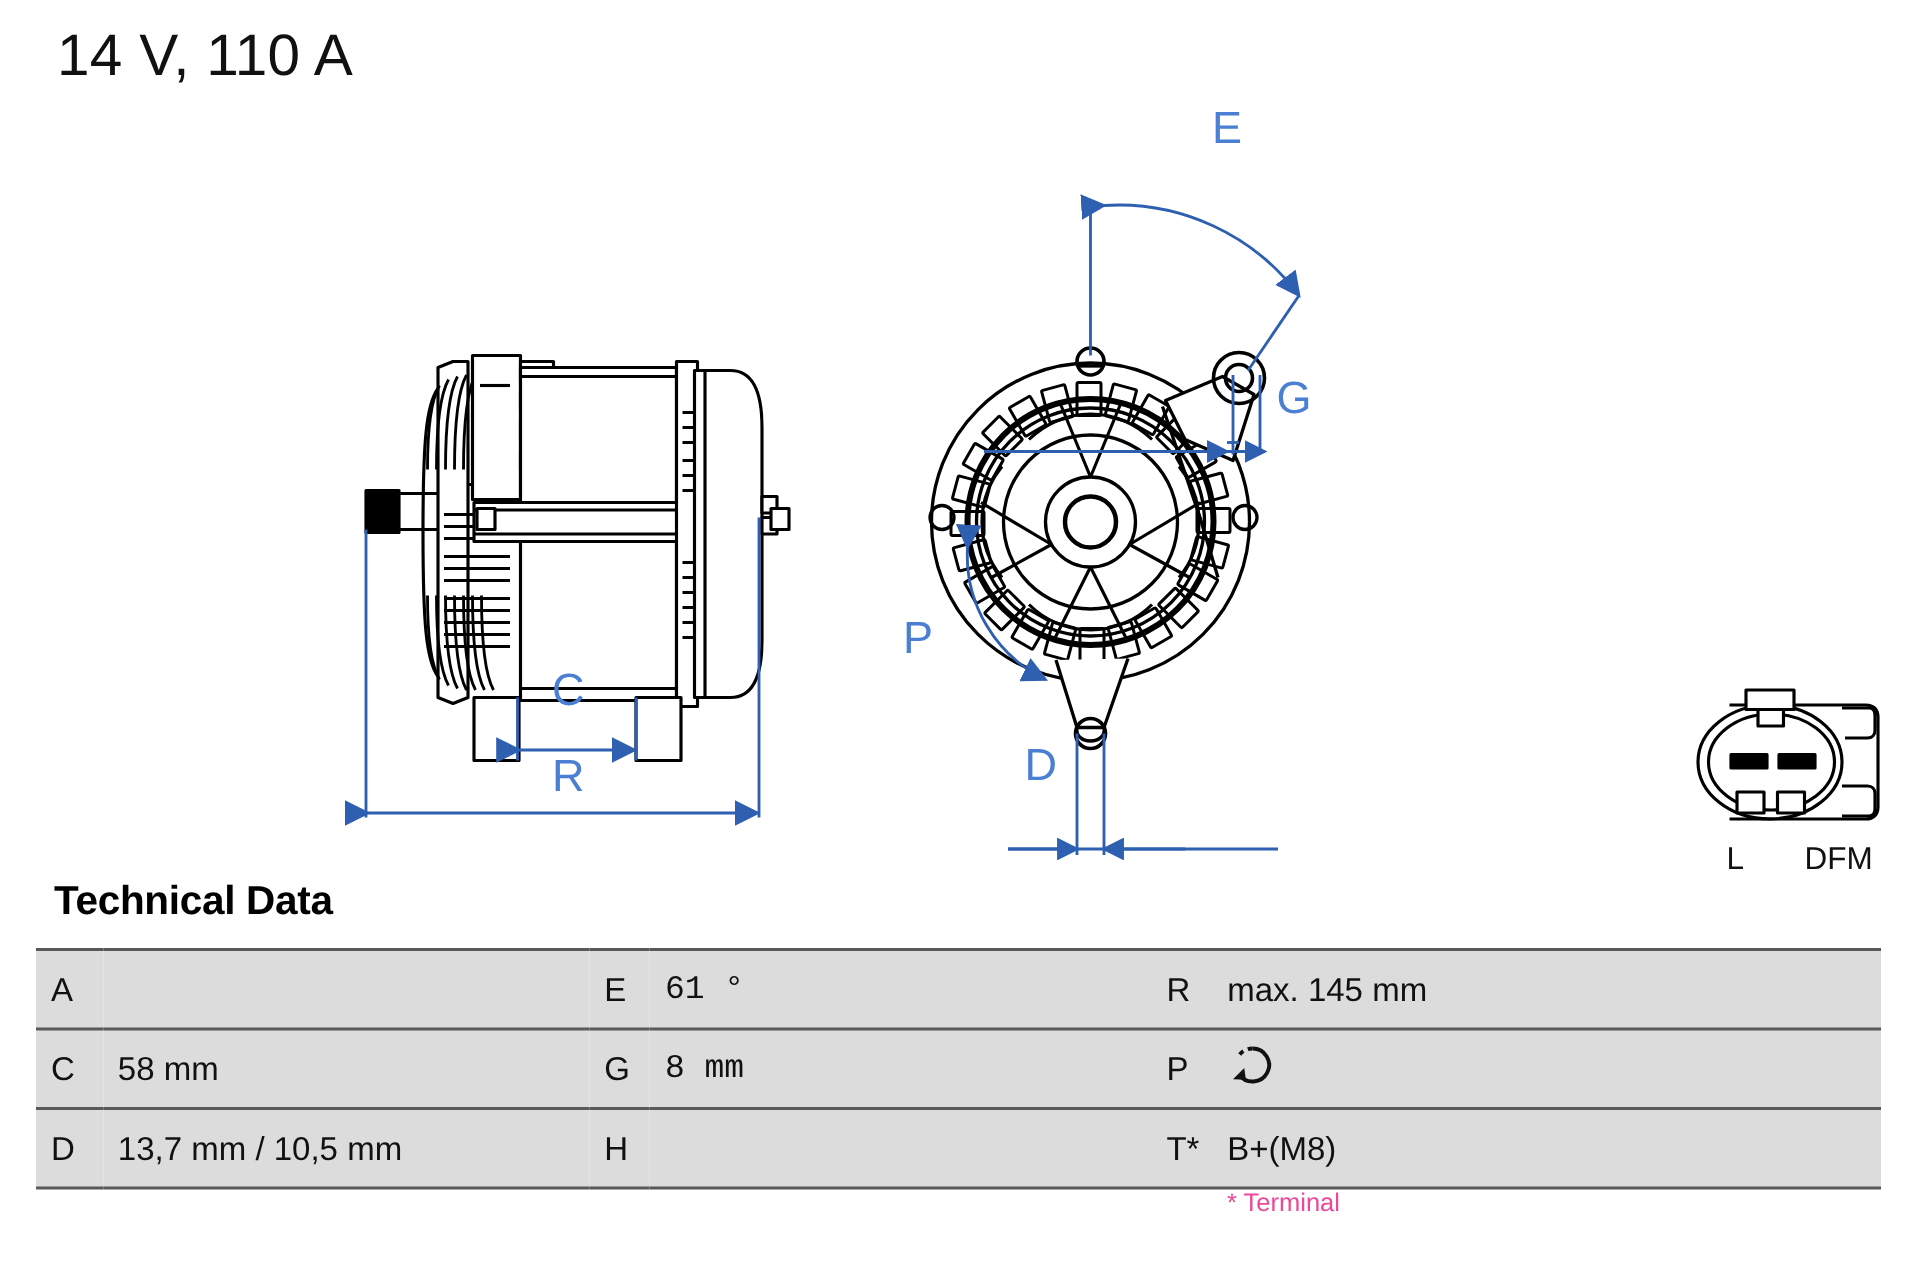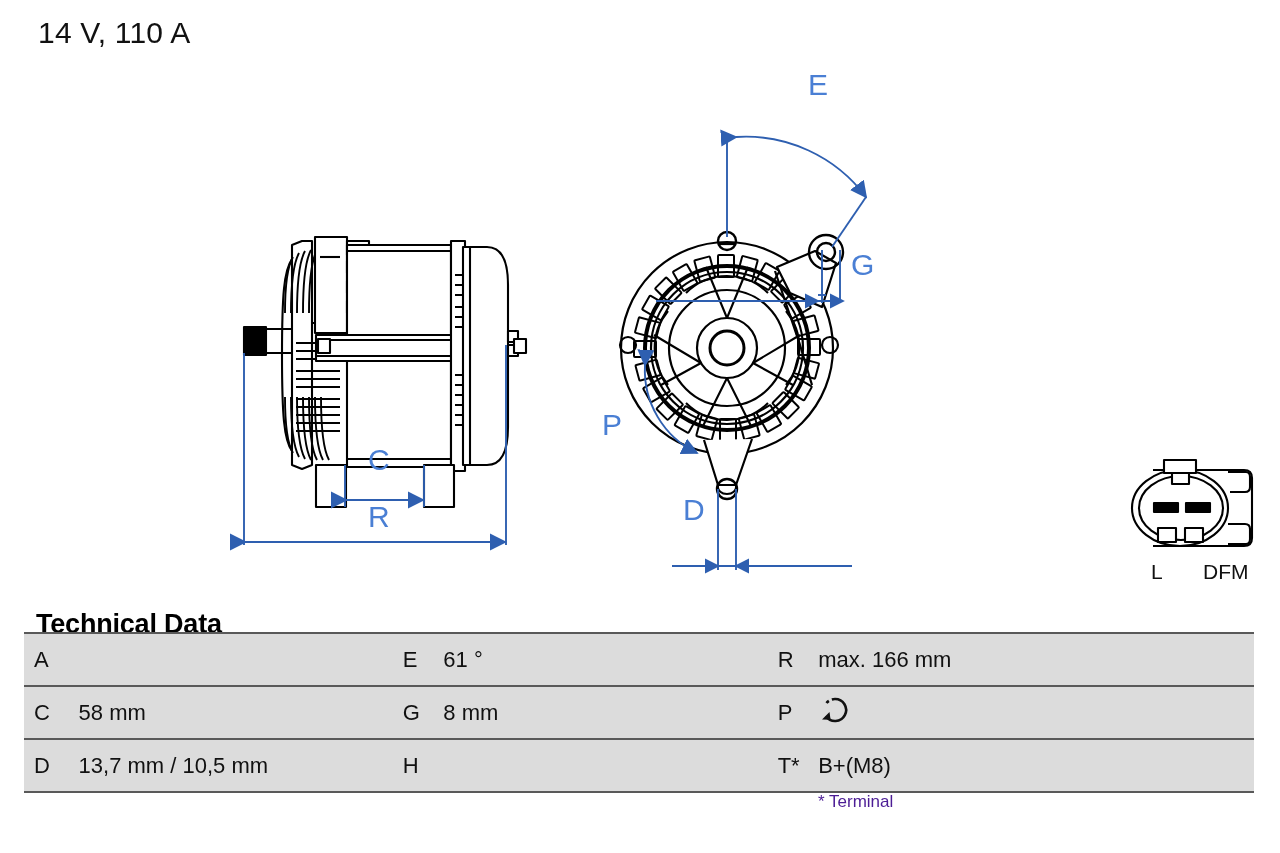--- a/index.html
+++ b/index.html
@@ -12,21 +12,21 @@
     height: 853px;
     position: relative;
     font-family: "Liberation Sans", sans-serif;
     color: #000000;
     overflow: hidden;
   }
   #page-title {
     position: absolute;
     left: 38px;
     top: 16px;
-    font-size: 30px;
+    font-size: 39px;
     letter-spacing: 0.2px;
     color: #111111;
     white-space: nowrap;
   }
   #drawings {
     position: absolute;
     left: 0;
     top: 45px;
     width: 1280px;
     height: 540px;
@@ -40,21 +40,20 @@
     width: 1280px;
   }
   #tech-heading {
     position: absolute;
     left: 36px;
     top: 0px;
     font-size: 27px;
     font-weight: bold;
     letter-spacing: -0.2px;
     color: #000;
-    margin-top: 24px;
   }
   table.tech {
     position: absolute;
     left: 24px;
     top: 47px;
     width: 1230px;
     border-collapse: collapse;
     table-layout: fixed;
     font-size: 22px;
   }
@@ -71,29 +70,29 @@
   table.tech tr:last-child td { border-bottom: 2px solid #595959; }
   td.key {
     background: #ffffff;
     width: 34px;
     padding-left: 12px;
     padding-right: 6px;
     white-space: nowrap;
   }
   td.key.narrow { width: 30px; }
   td.val-a { width: 310px; }
-  td.val-b { width: 320px; }
+  td.val-b { width: 320px; font-family: Liberation Mono, monospace; }
   td.val-c { width: 430px; }
   .rot-icon { display: inline-block; vertical-align: middle; }
   #footnote {
     position: absolute;
     left: 818px;
     top: 207px;
     font-size: 17px;
-    color: #4c1d95;
+    color: #ec4899;
   }
 </style>
 </head>
 <body>
 
 <div id="page-title">14 V, 110 A</div>
 
 <div id="drawings">
 <svg width="1280" height="540" viewBox="0 0 1280 540" xmlns="http://www.w3.org/2000/svg">
   <defs>
@@ -394,21 +393,21 @@
   <div id="tech-heading">Technical Data</div>
 
   <table class="tech">
     <tbody>
       <tr>
         <td class="key">A</td>
         <td class="val-a"></td>
         <td class="key narrow">E</td>
         <td class="val-b">61 °</td>
         <td class="key narrow">R</td>
-        <td class="val-c">max. 166 mm</td>
+        <td class="val-c">max. 145 mm</td>
       </tr>
       <tr>
         <td class="key">C</td>
         <td class="val-a">58 mm</td>
         <td class="key narrow">G</td>
         <td class="val-b">8 mm</td>
         <td class="key narrow">P</td>
         <td class="val-c">
           <span class="rot-icon">
             <svg width="34" height="32" viewBox="0 0 34 32">

